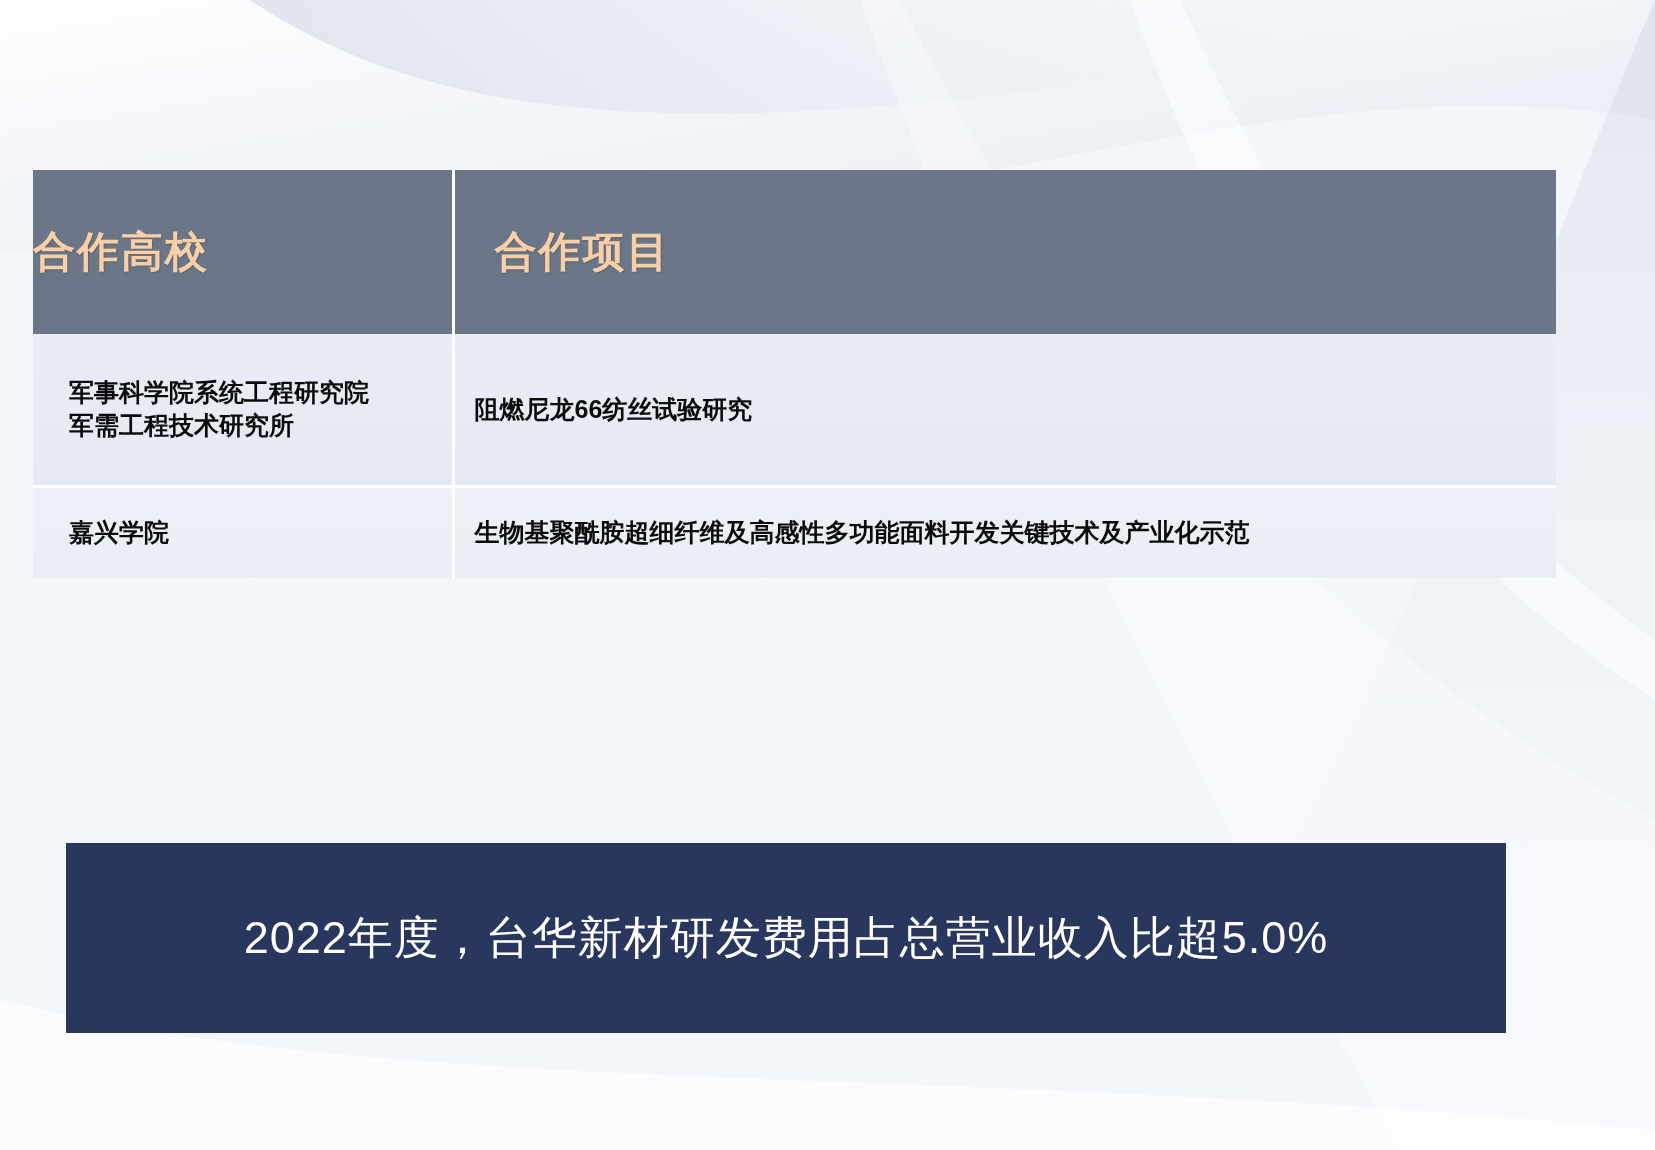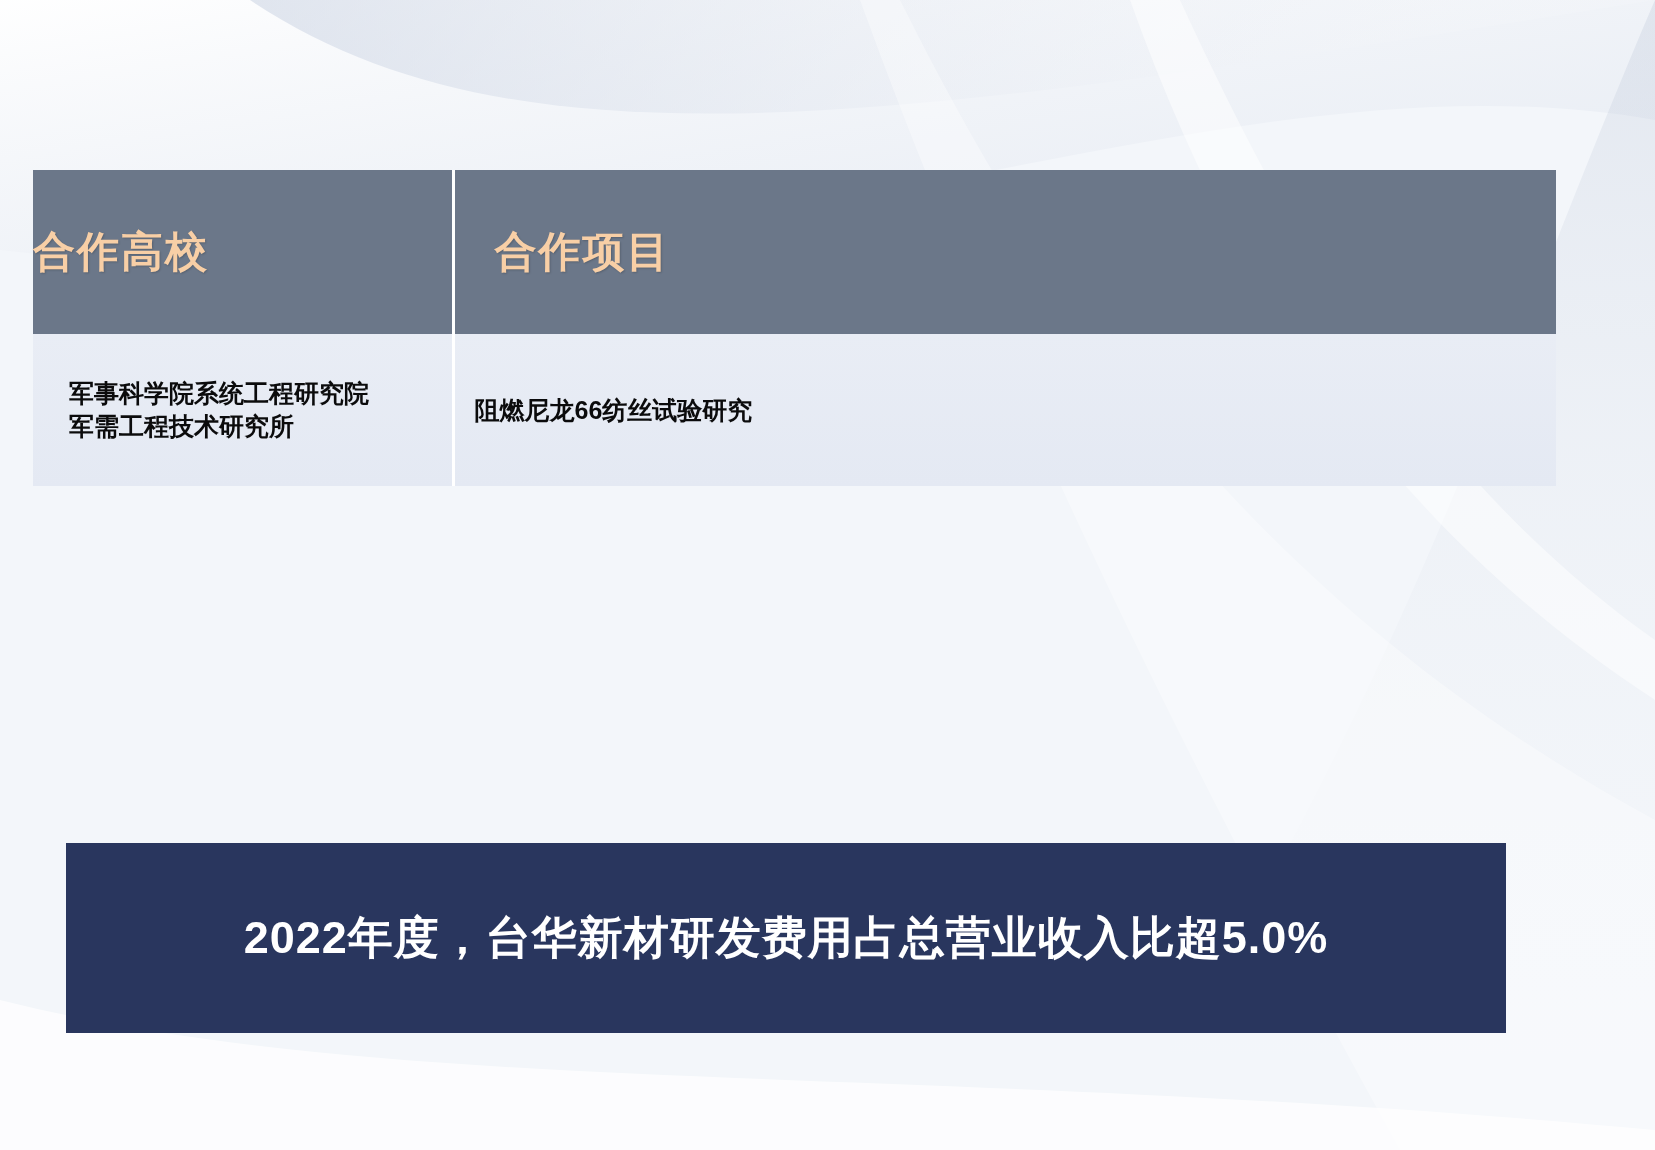--- a/index.html
+++ b/index.html
@@ -109,21 +109,21 @@
     height: 190px;
     background: #29365e;
     display: flex;
     align-items: center;
     justify-content: center;
     z-index: 6;
   }
   .banner-text {
     color: #ffffff;
     font-size: 45px;
-    font-weight: 700;
+    font-weight: 400;
     letter-spacing: 1px;
     white-space: nowrap;
   }
 </style>
 </head>
 <body>
 
 <div class="bg-layer"></div>
 
 <svg class="bg-swoosh-svg" viewBox="0 0 1655 1150" preserveAspectRatio="none" xmlns="http://www.w3.org/2000/svg">
@@ -168,20 +168,26 @@
       <tr class="row-tall">
         <td class="univ-cell">
           <span class="univ-line">军事科学院系统工程研究院</span>
           <span class="univ-line">军需工程技术研究所</span>
         </td>
         <td class="proj-cell">阻燃尼龙66纺丝试验研究</td>
       </tr>
 
 
 
+      <tr class="row-std">
+        <td class="univ-cell">
+          <span class="univ-line">嘉兴学院</span>
+        </td>
+        <td class="proj-cell">生物基聚酰胺超细纤维及高感性多功能面料开发关键技术及产业化示范</td>
+      </tr>
 
     </tbody>
   </table>
 
   <div class="banner">
     <span class="banner-text">2022年度，台华新材研发费用占总营业收入比超5.0%</span>
   </div>
 
 </div>
 

